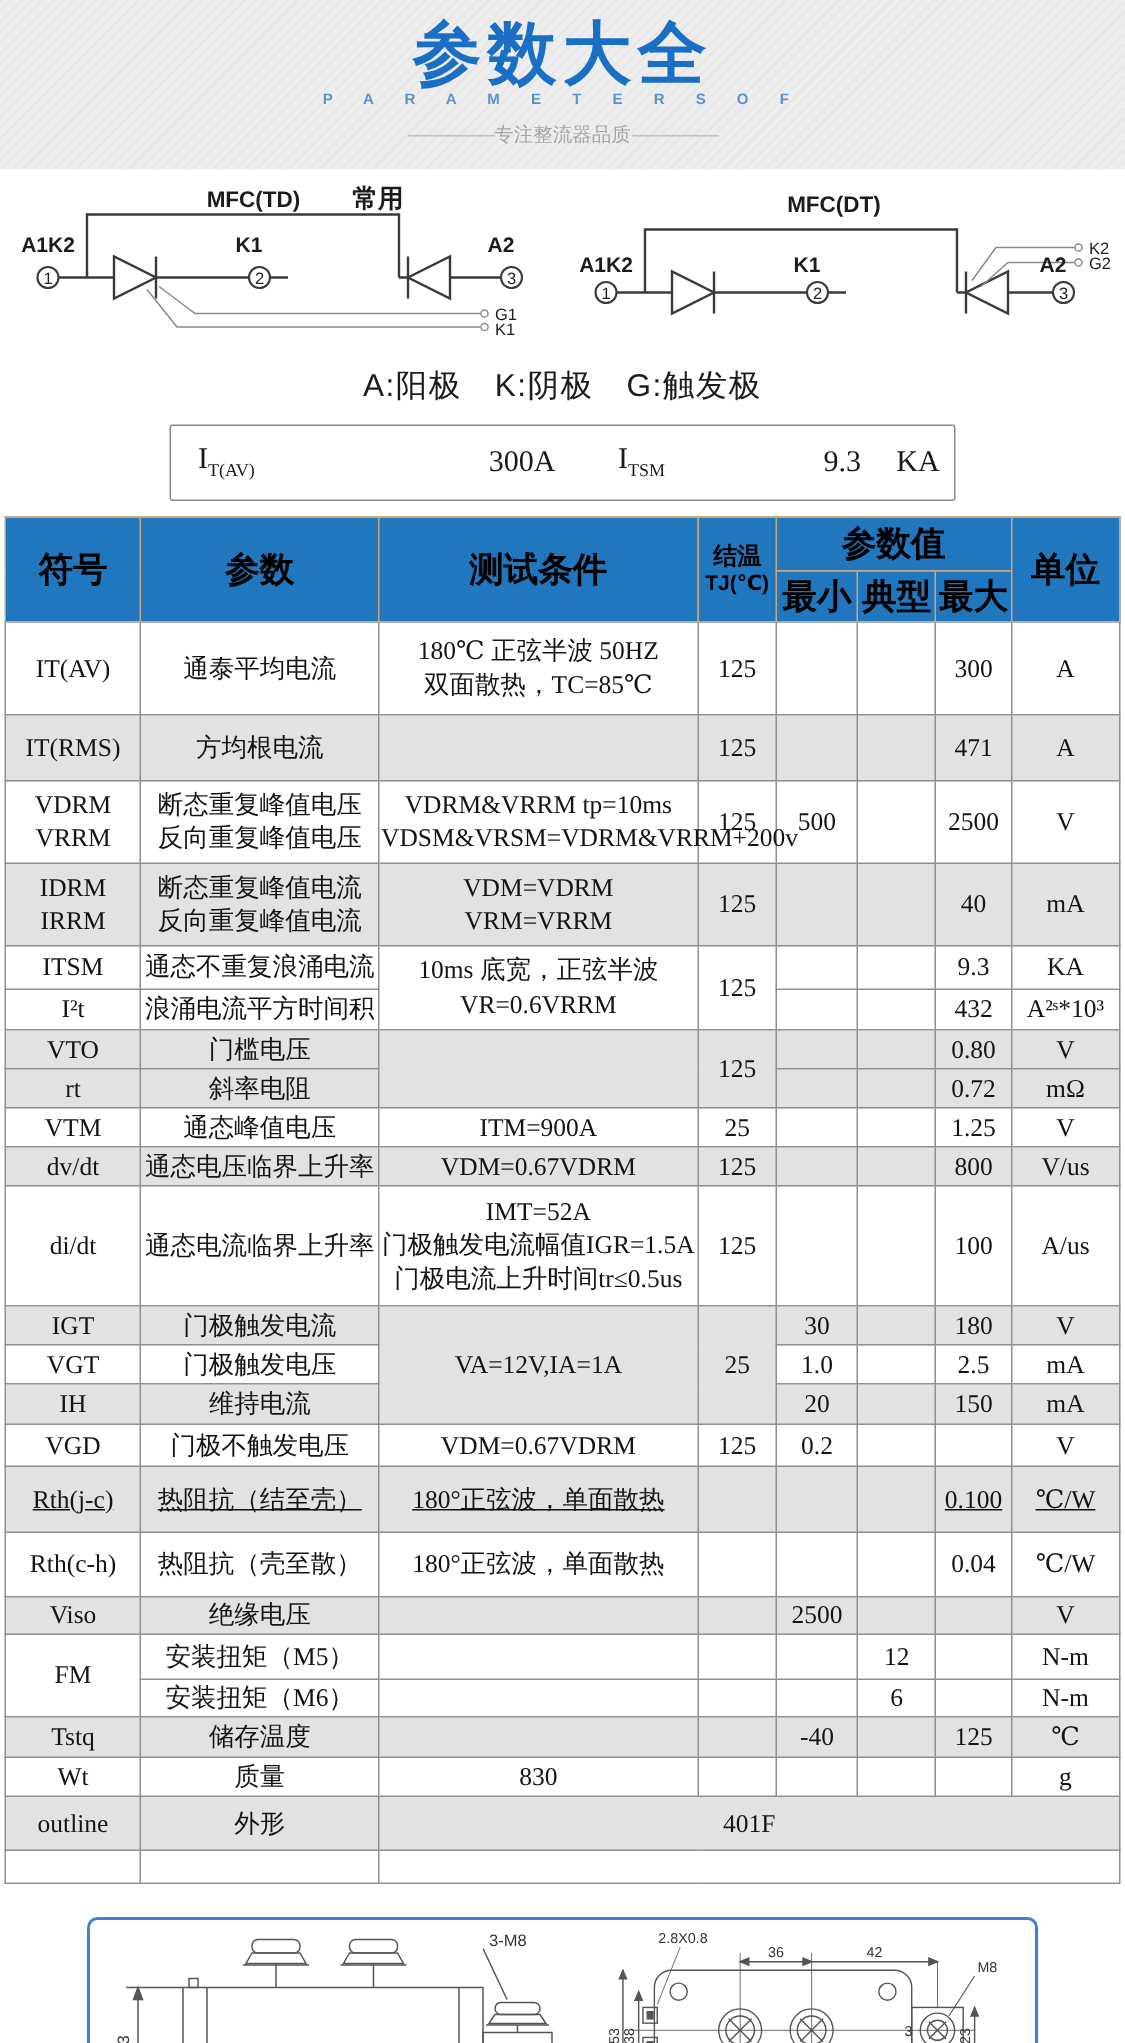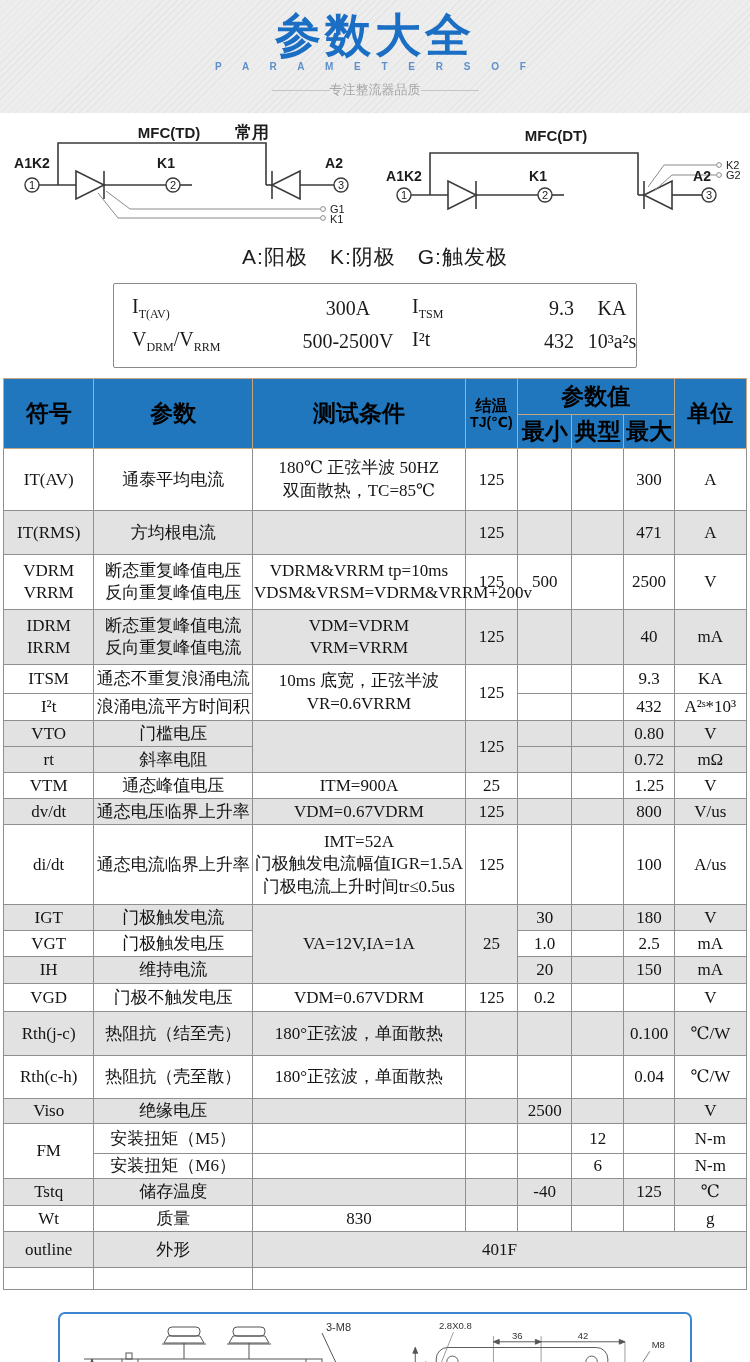--- a/index.html
+++ b/index.html
@@ -173,27 +173,20 @@
 
 <div class="legend">A:阳极　K:阴极　G:触发极</div>
 
 <div class="specbox">
   <div class="spec-row">
     <span class="spec-sym"><span>I</span><sub>T(AV)</sub><span></span><sub></sub></span>
     <span class="spec-val">300A</span>
     <span class="spec-sym2"><span>I</span><sub>TSM</sub><span></span></span>
     <span class="spec-val2">9.3</span>
     <span class="spec-unit2">KA</span>
-  </div>
-  <div class="spec-row">
-    <span class="spec-sym"><span>V</span><sub>DRM</sub><span>/V</span><sub>RRM</sub></span>
-    <span class="spec-val">500-2500V</span>
-    <span class="spec-sym2"><span></span><sub></sub><span>I²t</span></span>
-    <span class="spec-val2">432</span>
-    <span class="spec-unit2">10³a²s</span>
   </div>
 </div>
 
 <table class="params">
   <colgroup>
     <col style="width:90px">
       <col style="width:158px">
       <col style="width:212px">
       <col style="width:52px">
     <col style="width:54px">
@@ -383,21 +376,21 @@
       <tr style="height: 28px;">
         <td>VGD</td>
         <td>门极不触发电压</td>
         <td class="cond">VDM=0.67VDRM</td>
         <td>125</td>
         <td>0.2</td>
         <td></td>
         <td></td>
         <td>V</td>
       </tr>
-      <tr class="g" style="height: 44px;">
+      <tr class="g" style="height: 44px; text-decoration: underline;">
         <td>Rth(j-c)</td>
         <td>热阻抗（结至壳）</td>
         <td class="left">180°正弦波，单面散热</td>
         <td></td>
         <td></td>
         <td></td>
         <td>0.100</td>
         <td>℃/W</td>
       </tr>
       <tr style="height: 43px; margin-top: 20px;">

